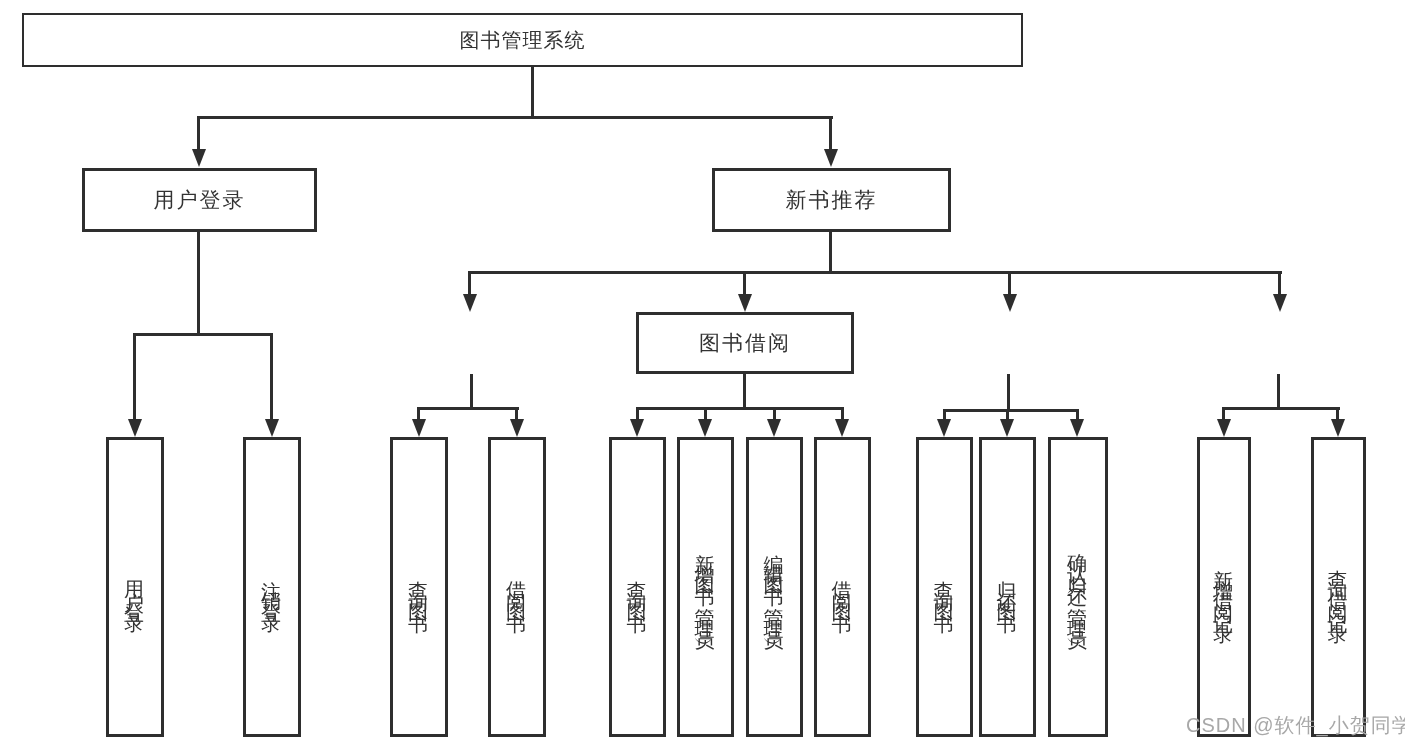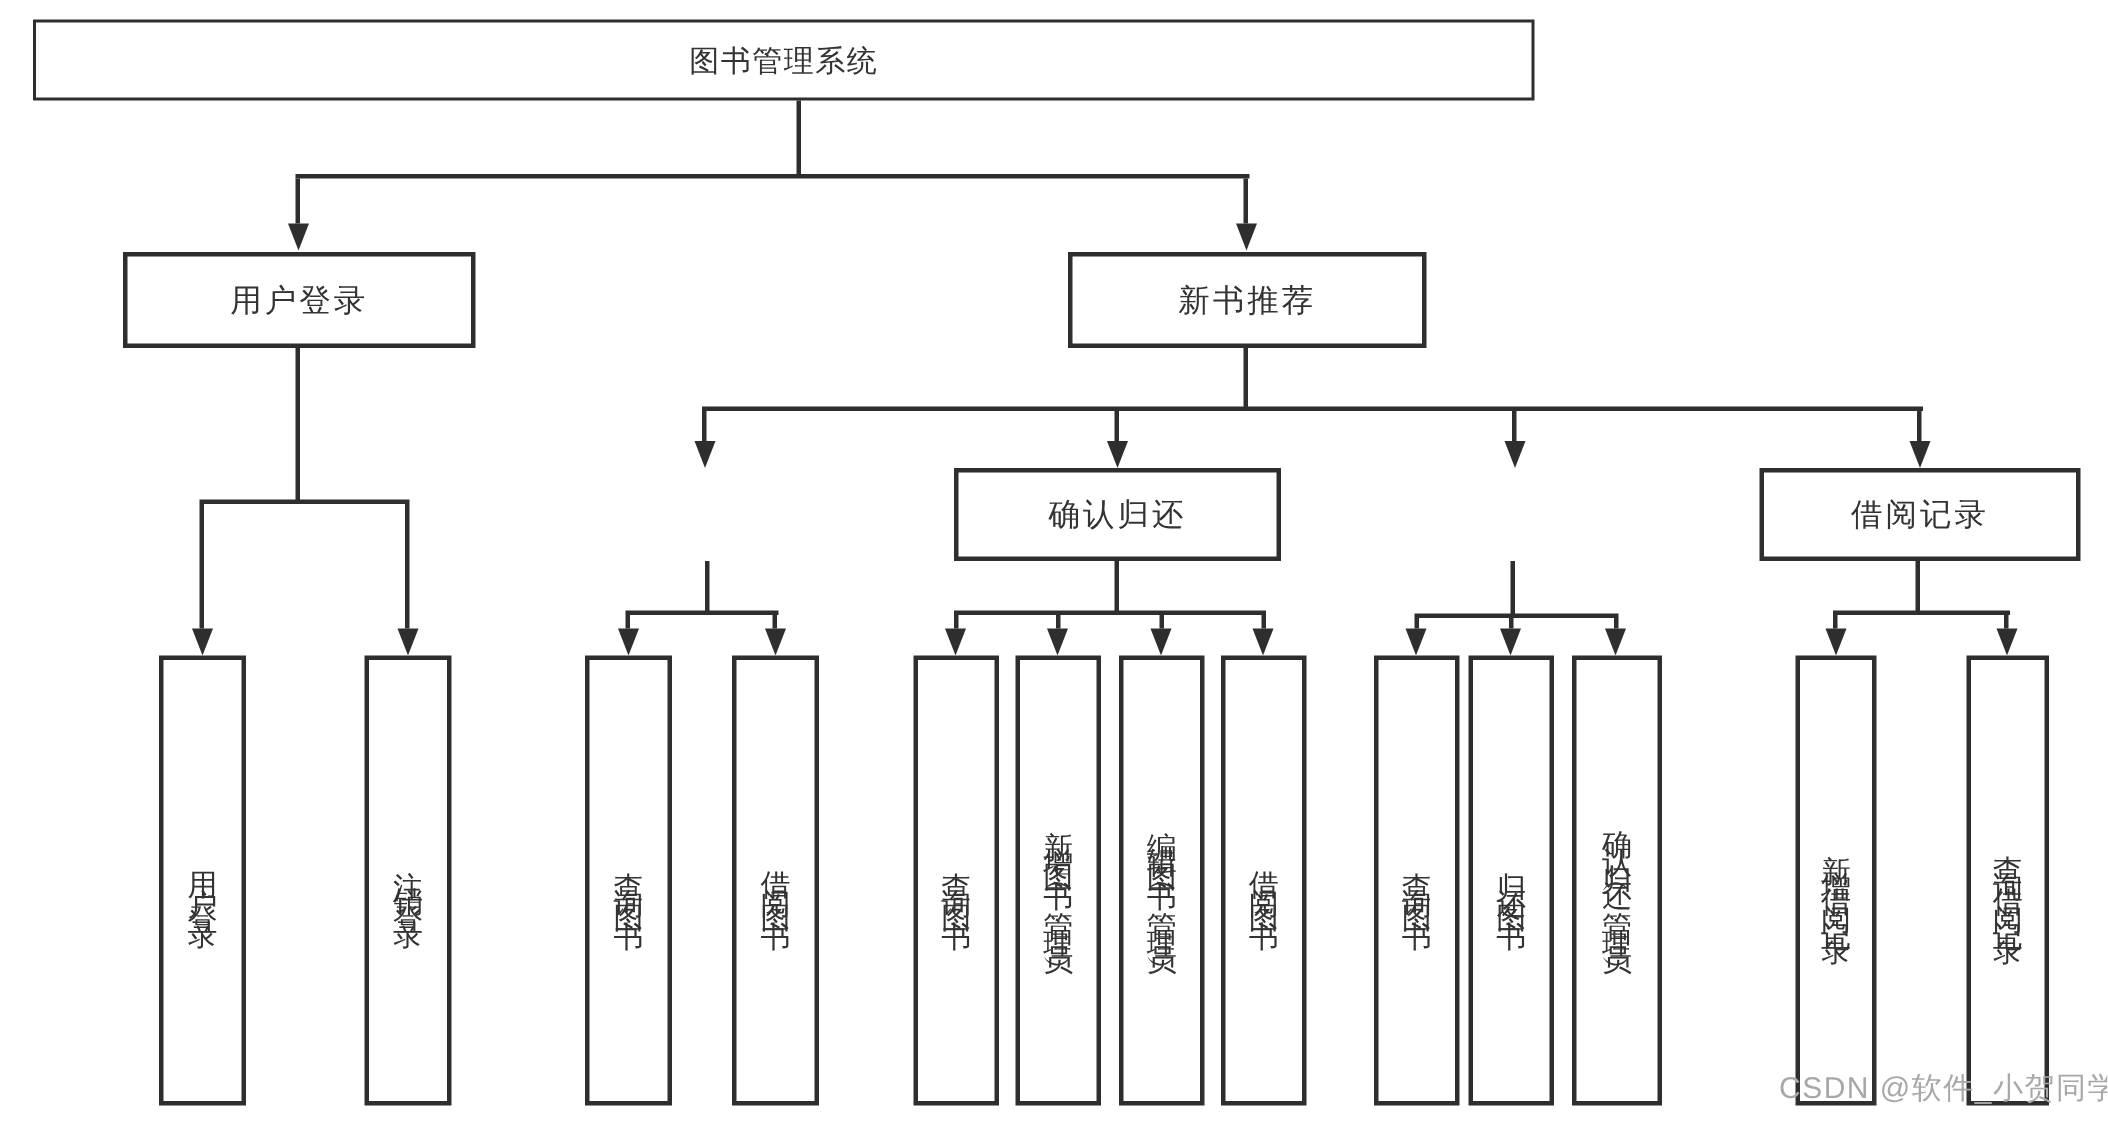--- a/index.html
+++ b/index.html
@@ -64,22 +64,21 @@
   <div class="ln" style="left:468px;top:271px;width:814px;height:3px"></div>
   <div class="ln" style="left:468px;top:274px;width:3px;height:20px"></div>
   <div class="arrow" style="left:463px;top:294px"></div>
   <div class="ln" style="left:743px;top:274px;width:3px;height:20px"></div>
   <div class="arrow" style="left:738px;top:294px"></div>
   <div class="ln" style="left:1008px;top:274px;width:3px;height:20px"></div>
   <div class="arrow" style="left:1003px;top:294px"></div>
   <div class="ln" style="left:1278px;top:274px;width:3px;height:20px"></div>
   <div class="arrow" style="left:1273px;top:294px"></div>
 
-  <div class="node" style="left:636px;top:312px;width:218px;height:62px">确认归还</div>
-  <div class="node" style="left:1173px;top:312px;width:214px;height:62px">借阅记录</div>
+  <div class="node" style="left:636px;top:312px;width:218px;height:62px">图书借阅</div>
 
   <div class="ln" style="left:470px;top:374px;width:3px;height:35px"></div>
   <div class="ln" style="left:417px;top:407px;width:102px;height:3px"></div>
   <div class="ln" style="left:417px;top:410px;width:3px;height:9px"></div>
   <div class="arrow" style="left:412px;top:419px"></div>
   <div class="ln" style="left:515px;top:410px;width:3px;height:9px"></div>
   <div class="arrow" style="left:510px;top:419px"></div>
 
   <div class="ln" style="left:743px;top:374px;width:3px;height:35px"></div>
   <div class="ln" style="left:636px;top:407px;width:208px;height:3px"></div>

